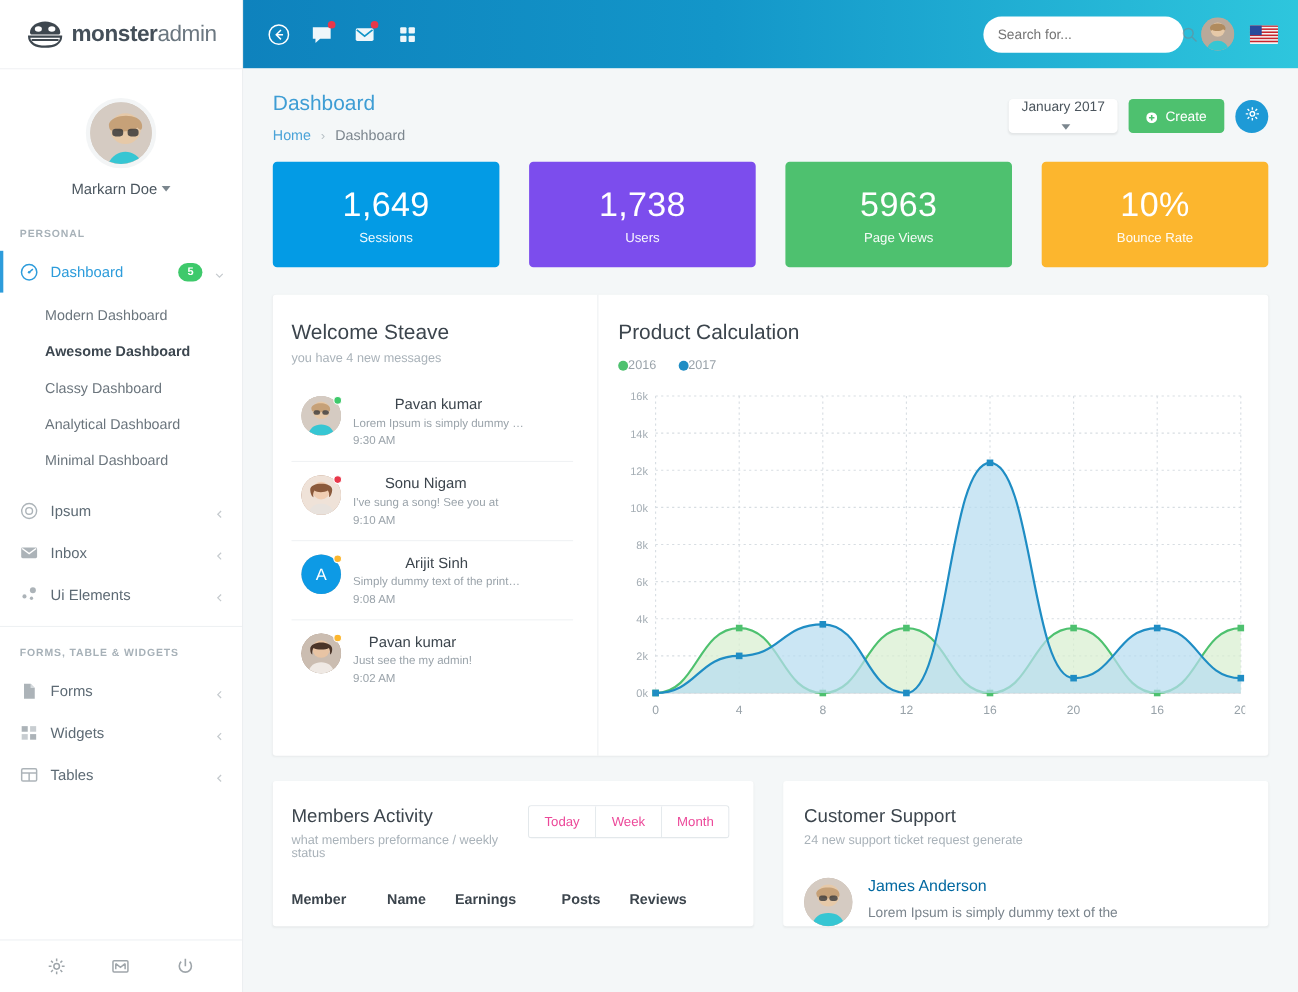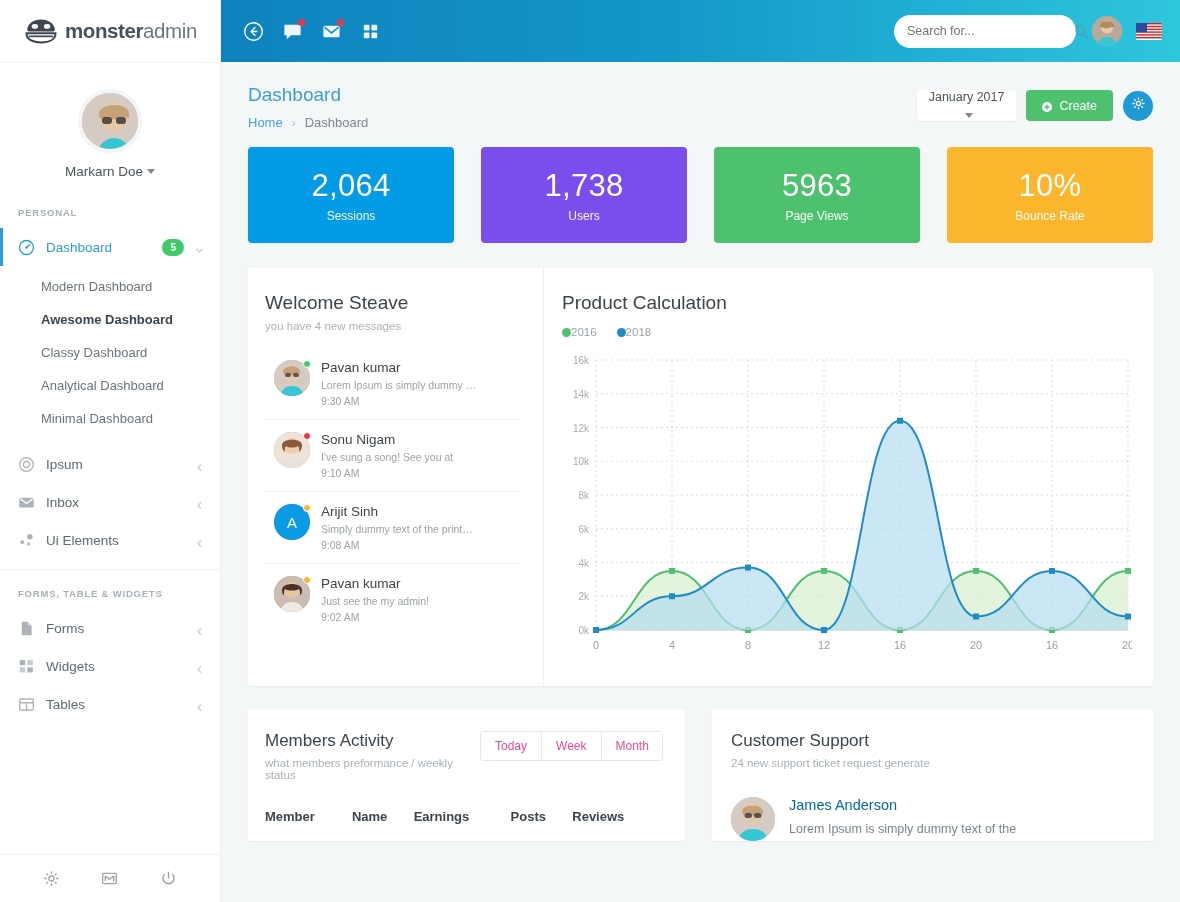--- a/index.html
+++ b/index.html
@@ -163,21 +163,21 @@
   }
   .msg-av .inner {
     width: 36px; height: 36px; border-radius: 50%; overflow: hidden; position: relative;
     display: flex; align-items: center; justify-content: center;
     color: #fff; font-size: 15px;
   }
   .msg-status {
     position: absolute; top: 0; right: -1px; width: 8px; height: 8px;
     border-radius: 50%; border: 1.5px solid #fff;
   }
-  .msg-name { font-size: 13.5px; color: #3c454d; }
+  .msg-name { font-size: 13.5px; color: #3c454d; text-align: center; }
   .msg-text { font-size: 10.5px; color: #9aa3aa; margin-top: 4px; }
   .msg-time { font-size: 10.5px; color: #9aa3aa; margin-top: 4px; }
 
   .legend { display: flex; gap: 20px; margin-top: 12px; }
   .legend-item { display: flex; align-items: center; gap: 0; font-size: 11.5px; color: #9aa3aa; }
   .legend-dot { width: 9px; height: 9px; border-radius: 50%; }
   .chart-wrap { margin-top: 14px; }
 
   
   .row2 { display: flex; gap: 27px; padding: 23px 27px 0 27px; }
@@ -481,21 +481,21 @@
                 <circle cx="10" cy="10" r="2.8" fill="none" stroke="#fff" stroke-width="1.7"></circle>
                 <path d="M10 2v3M10 15v3M2 10h3M15 10h3M4.2 4.2l2.1 2.1M13.7 13.7l2.1 2.1M15.8 4.2l-2.1 2.1M6.3 13.7l-2.1 2.1" stroke="#fff" stroke-width="1.7"></path>
               </svg>
           </span>
         </div>
       </div>
     </div>
 
     <div class="stats">
       <div class="stat" style="background:#039be5">
-        <div class="stat-num">2,064</div>
+        <div class="stat-num">1,649</div>
         <div class="stat-lbl">Sessions</div>
       </div>
       <div class="stat" style="background:#7c4ded">
         <div class="stat-num">1,738</div>
         <div class="stat-lbl">Users</div>
       </div>
       <div class="stat" style="background:#4ec16f">
         <div class="stat-num">5963</div>
         <div class="stat-lbl">Page Views</div>
       </div>
@@ -587,21 +587,21 @@
 
       <div class="panel-chart">
         <div class="card-title">Product Calculation</div>
         <div class="legend">
           <div class="legend-item">
             <i class="legend-dot" style="background:#4ec16f"></i>
             <span>2016</span>
           </div>
           <div class="legend-item">
             <i class="legend-dot" style="background:#1f8dc4"></i>
-            <span>2018</span>
+            <span>2017</span>
           </div>
         </div>
         <div class="chart-wrap">
           <svg id="chart-svg" viewBox="0 0 570 320" width="570" height="320">
               <line x1="34" y1="278" x2="566" y2="278" stroke="#d7dde2" stroke-width="1" stroke-dasharray="2,3"></line>
               <text x="27" y="282" text-anchor="end" font-size="10" fill="#a4adb4" font-family="&quot;Liberation Sans&quot;, sans-serif">0k</text>
               <line x1="34" y1="244.25" x2="566" y2="244.25" stroke="#d7dde2" stroke-width="1" stroke-dasharray="2,3"></line>
               <text x="27" y="248.25" text-anchor="end" font-size="10" fill="#a4adb4" font-family="&quot;Liberation Sans&quot;, sans-serif">2k</text>
               <line x1="34" y1="210.5" x2="566" y2="210.5" stroke="#d7dde2" stroke-width="1" stroke-dasharray="2,3"></line>
               <text x="27" y="214.5" text-anchor="end" font-size="10" fill="#a4adb4" font-family="&quot;Liberation Sans&quot;, sans-serif">4k</text>

